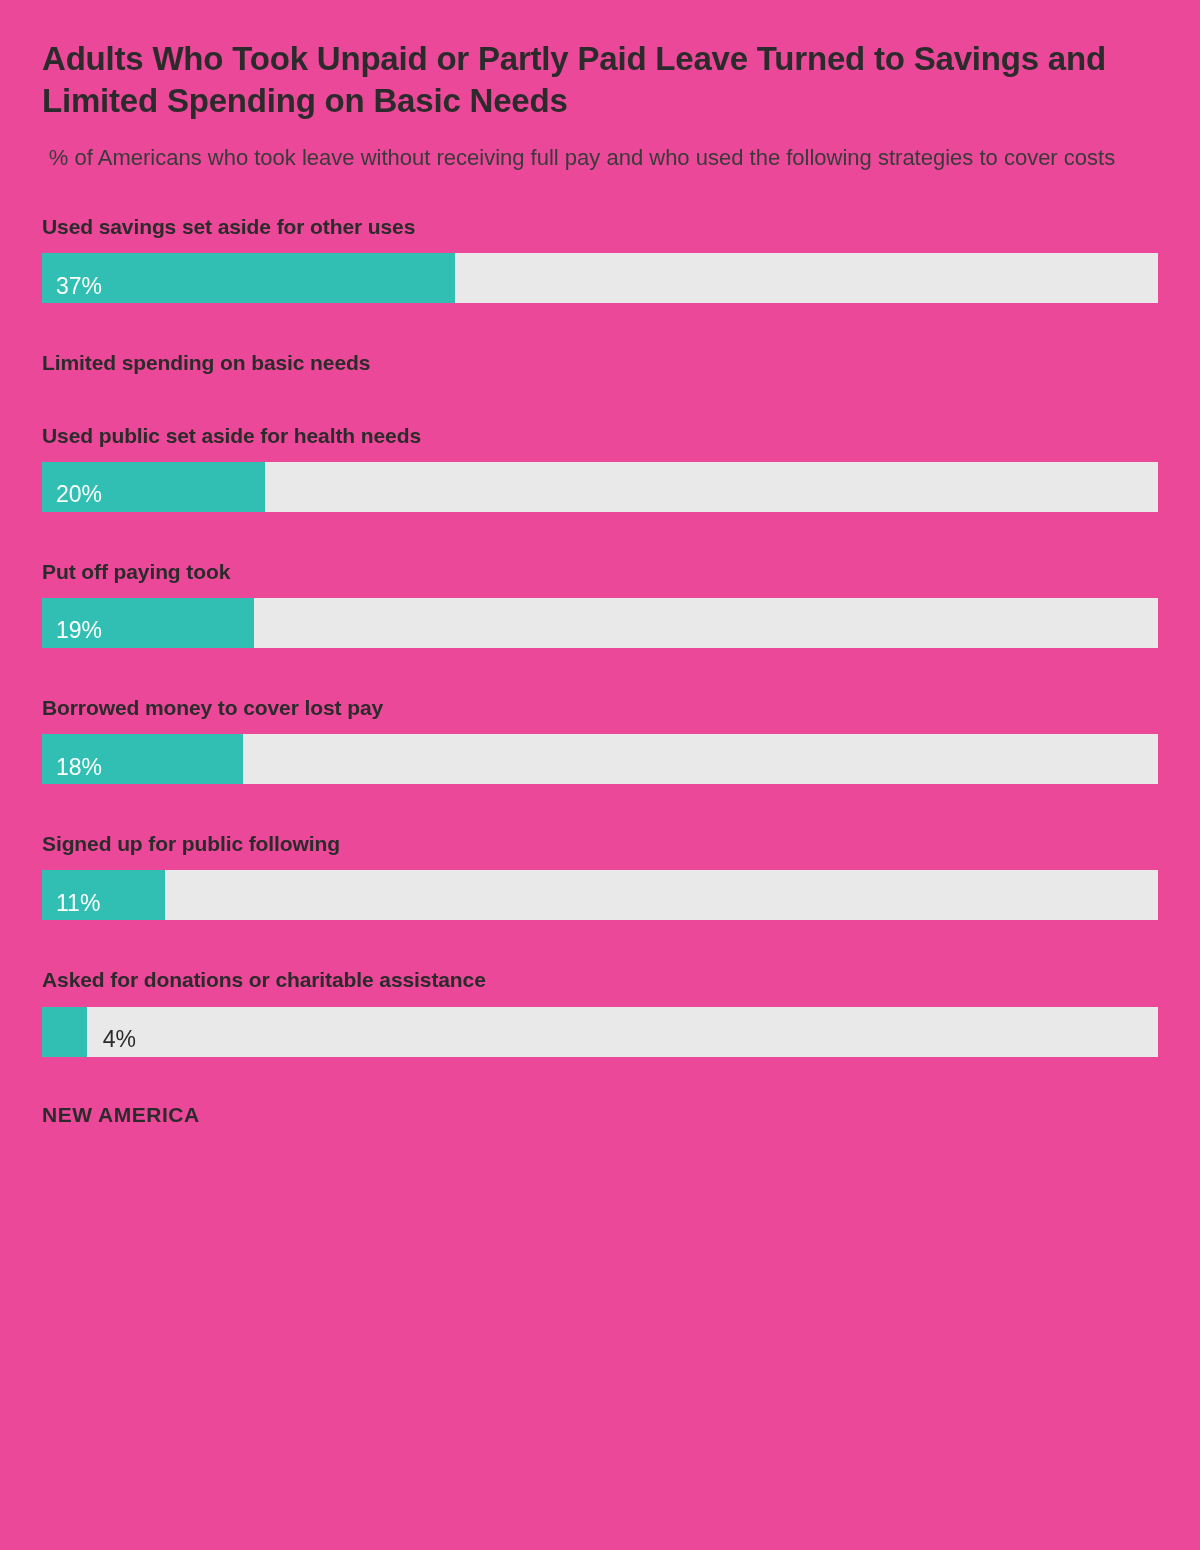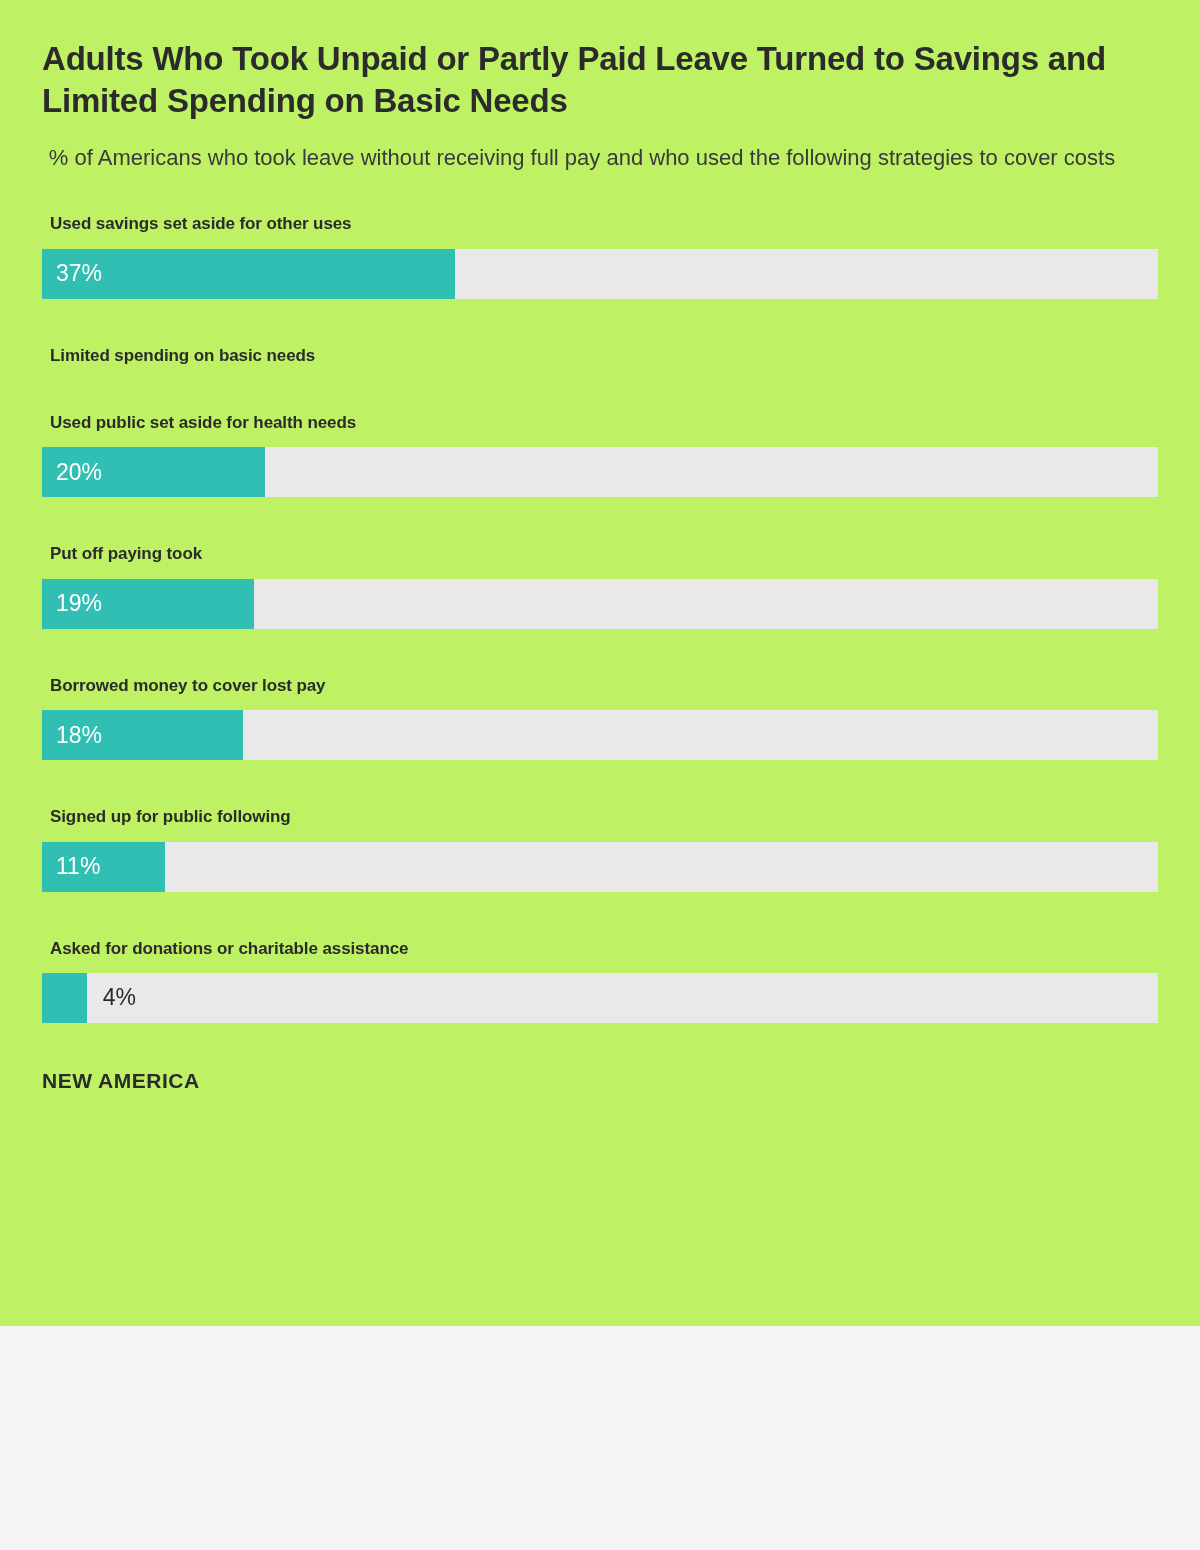--- a/index.html
+++ b/index.html
@@ -8,22 +8,22 @@
     width: 1200px;
     height: 1550px;
     background: #f4f4f4;
     font-family: "Liberation Sans", "DejaVu Sans", sans-serif;
     -webkit-font-smoothing: antialiased;
   }
 
   .page {
     position: relative;
     width: 1200px;
-    height: 1326px;
-    background: #bef264;
+    height: 1550px;
+    background: #ec4899;
     padding: 0 42px;
   }
 
   
   .header { padding-top: 38px; }
 
   .chart-title {
     font-size: 33px;
     font-weight: 700;
     line-height: 1.26;
@@ -42,48 +42,47 @@
     text-align: center;
   }
 
   
   .bars { margin-top: 42px; }
 
   .bar-group { margin-bottom: 47px; }
   .bar-group:last-child { margin-bottom: 0; }
 
   .bar-label {
-    font-size: 17px;
+    font-size: 21px;
     font-weight: 700;
     color: #2b2b2b;
     line-height: 1.2;
     margin-bottom: 14px;
     letter-spacing: -0.1px;
-    margin-left: 8px;
   }
 
   .bar-track {
     position: relative;
     width: 1116px;
     height: 50px;
     background: #e9e9e9;
     overflow: visible;
   }
 
   .bar-fill {
     position: absolute;
     left: 0;
     top: 0;
     height: 50px;
     background: #31bfb4;
   }
 
   .bar-value {
     position: absolute;
-    top: 0;
+    top: 8px;
     height: 50px;
     display: flex;
     align-items: center;
     font-size: 23px;
     font-weight: 400;
     line-height: 1;
     white-space: nowrap;
   }
 
   .bar-value.inside {

